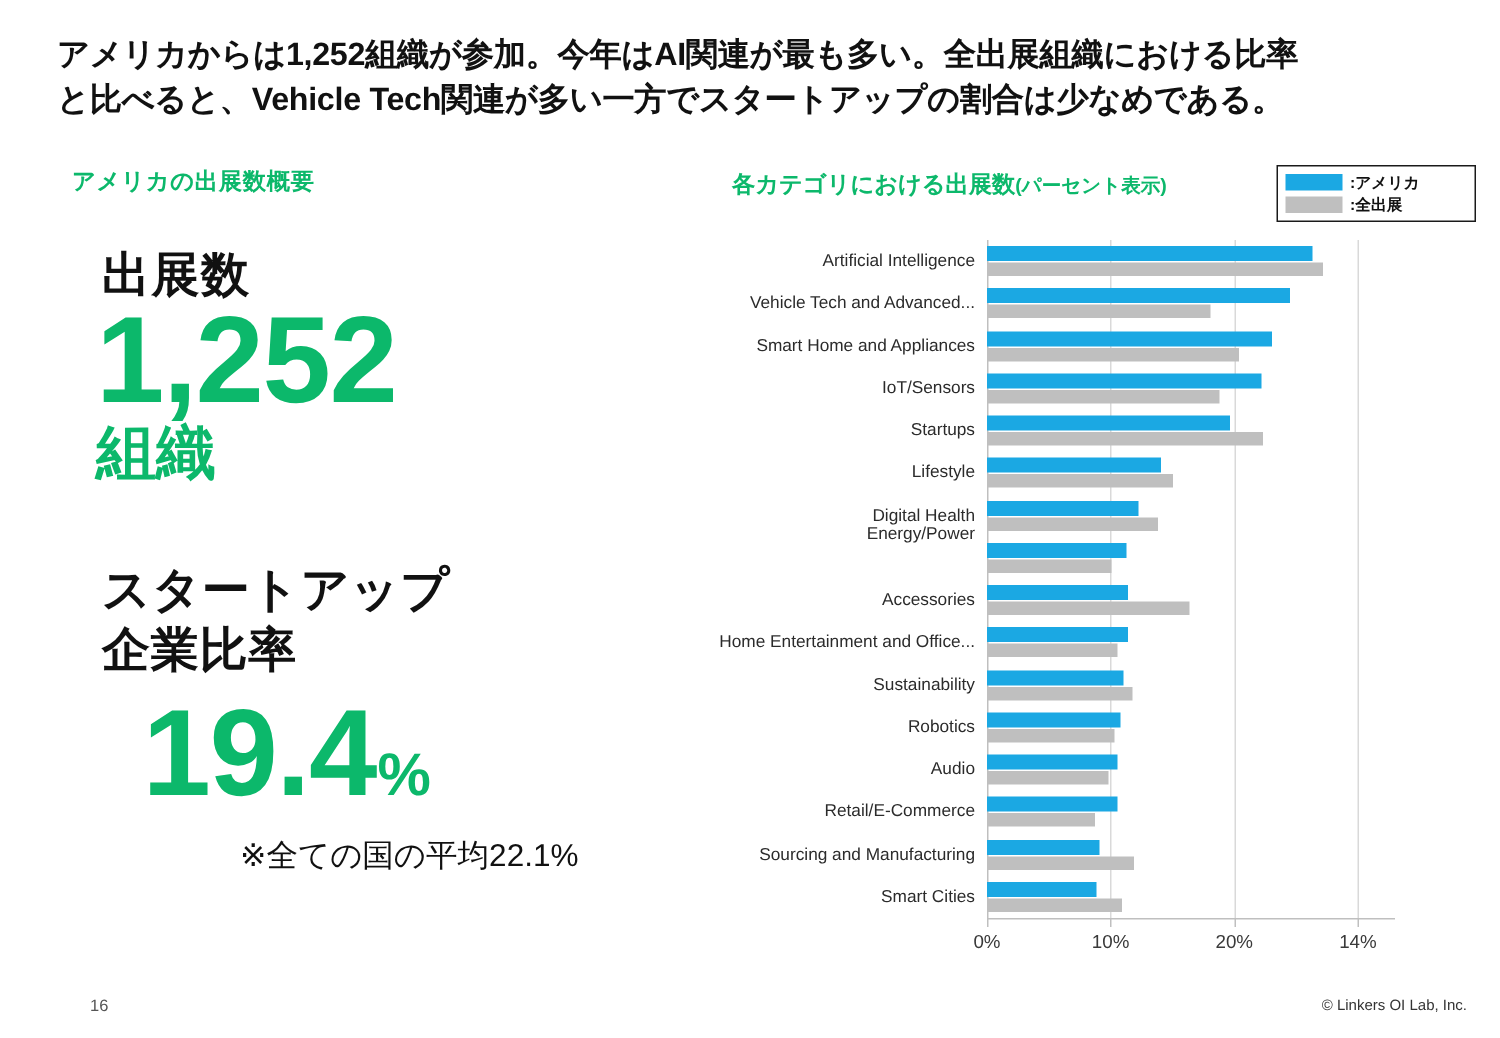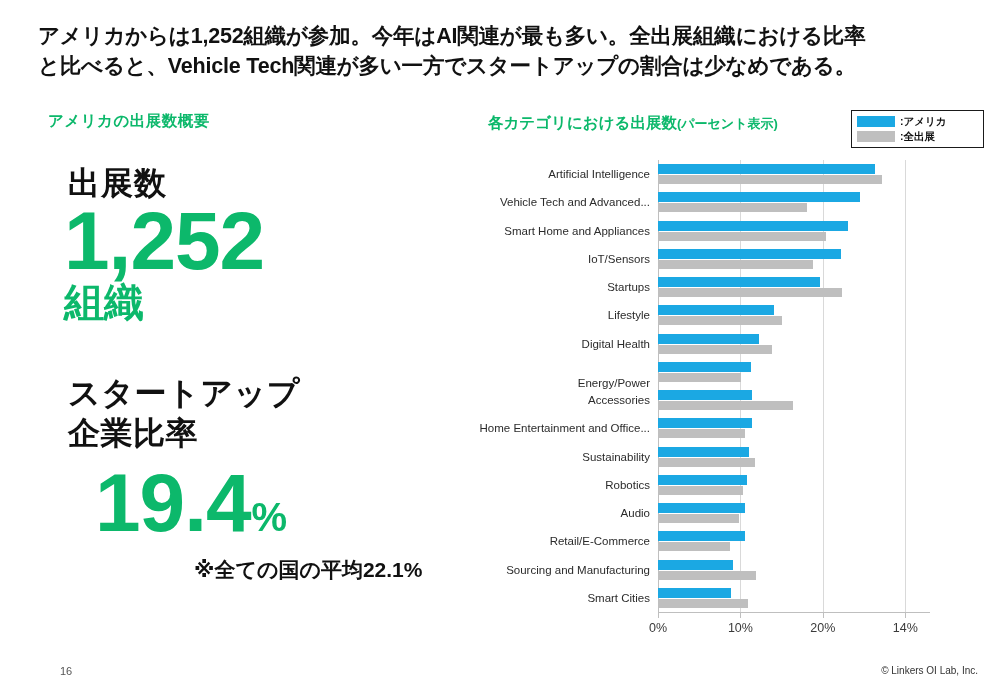--- a/index.html
+++ b/index.html
@@ -41,21 +41,21 @@
   }
   .stat-big-2{
     position:absolute;left:95px;top:462px;
     color:#0CB86B;font-weight:bold;line-height:1;
     display:flex;align-items:baseline;
   }
   .stat-big-2 .num{font-size:82px;letter-spacing:-1px;}
   .stat-big-2 .unit{font-size:40px;margin-left:1px;}
   .stat-note{
     position:absolute;left:160px;top:556px;
-    font-size:21px;font-weight:bold;color:#111111;margin-left:34px;
+    font-size:21px;font-weight:normal;color:#111111;
   }
 
   
   .chart-head{
     position:absolute;left:488px;top:113px;
     font-size:15.5px;font-weight:bold;color:#0CB86B;white-space:nowrap;
   }
   .chart-head .paren{font-size:13px;}
 
   .legend{
@@ -153,21 +153,21 @@
 
   <div class="plot">
     <div class="cat-col">
         <div class="cat-label" style="top: 14.125px;">Artificial Intelligence</div>
         <div class="cat-label" style="top: 42.375px;">Vehicle Tech and Advanced...</div>
         <div class="cat-label" style="top: 70.625px;">Smart Home and Appliances</div>
         <div class="cat-label" style="top: 98.875px;">IoT/Sensors</div>
         <div class="cat-label" style="top: 127.125px;">Startups</div>
         <div class="cat-label" style="top: 155.375px;">Lifestyle</div>
         <div class="cat-label" style="top: 183.625px;">Digital Health</div>
-        <div class="cat-label" style="top: 223px;">Energy/Power</div>
+        <div class="cat-label" style="top: 196px;">Energy/Power</div>
         <div class="cat-label" style="top: 240.125px;">Accessories</div>
         <div class="cat-label" style="top: 268.375px;">Home Entertainment and Office...</div>
         <div class="cat-label" style="top: 296.625px;">Sustainability</div>
         <div class="cat-label" style="top: 324.875px;">Robotics</div>
         <div class="cat-label" style="top: 353.125px; margin-left: 24px;">Audio</div>
         <div class="cat-label" style="top: 381.375px;">Retail/E-Commerce</div>
         <div class="cat-label" style="top: 409.625px;">Sourcing and Manufacturing</div>
         <div class="cat-label" style="top: 437.875px;">Smart Cities</div>
       </div>
     <div class="bars-col">

